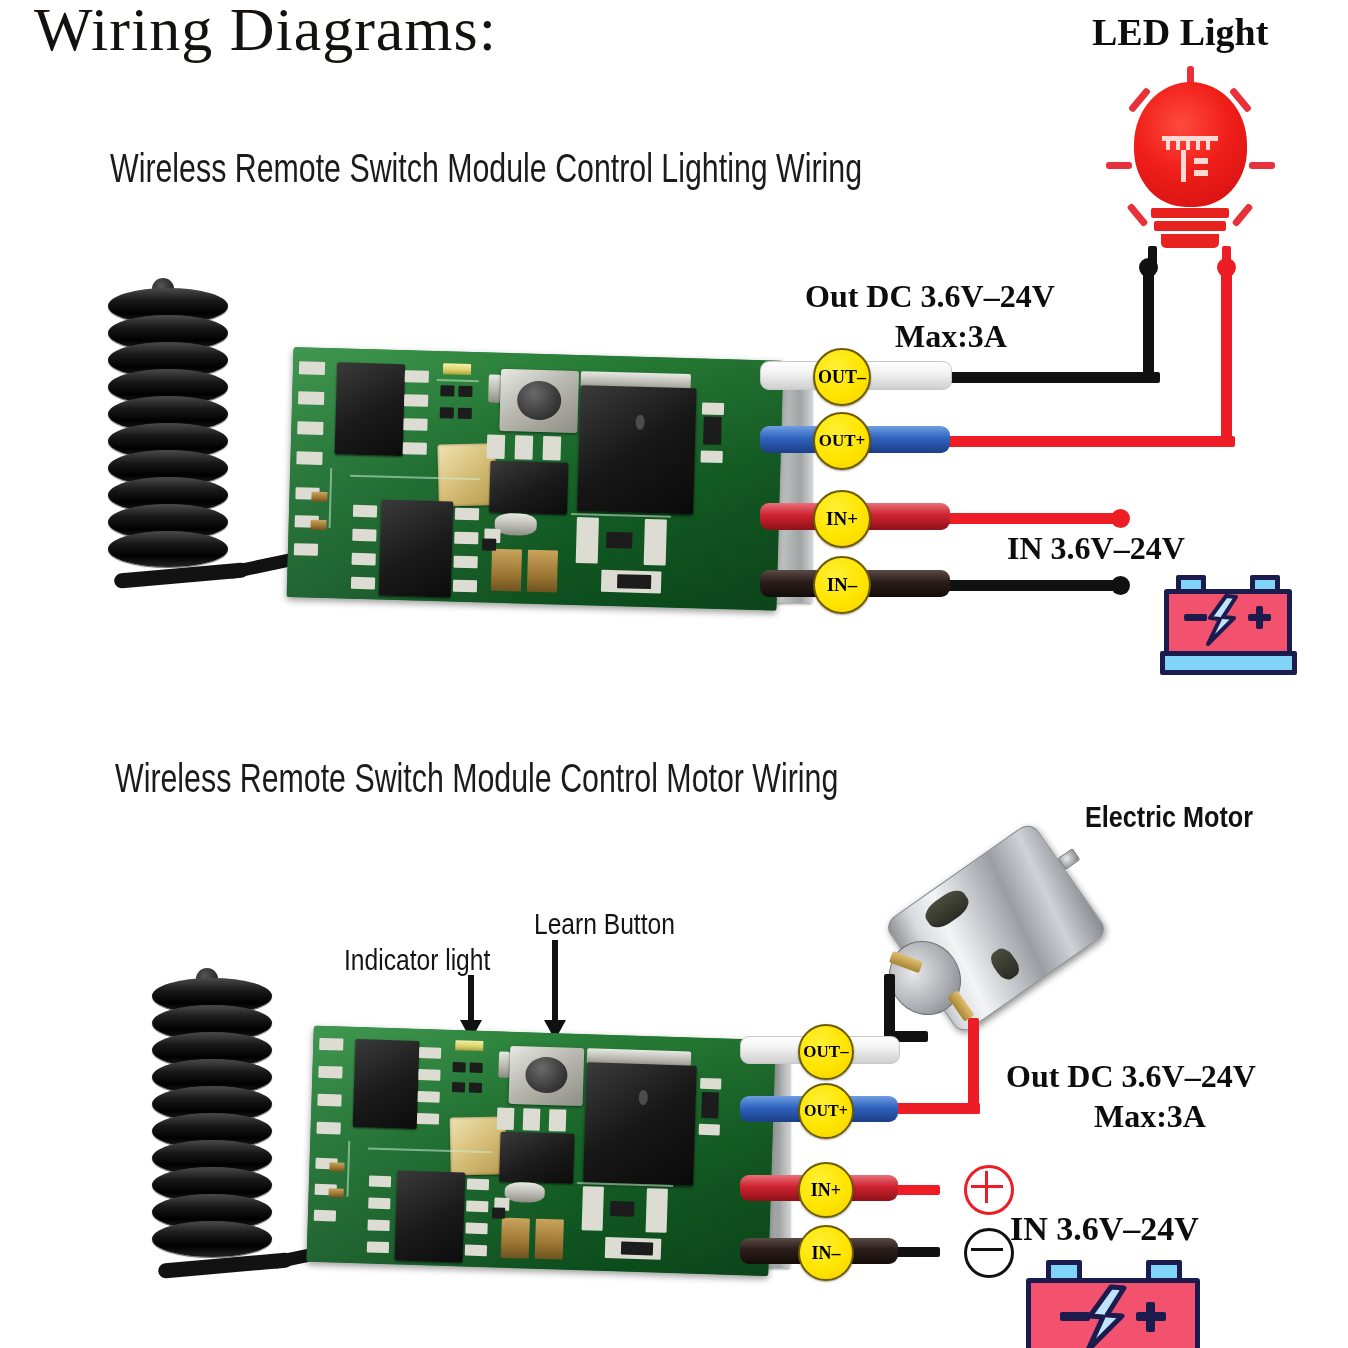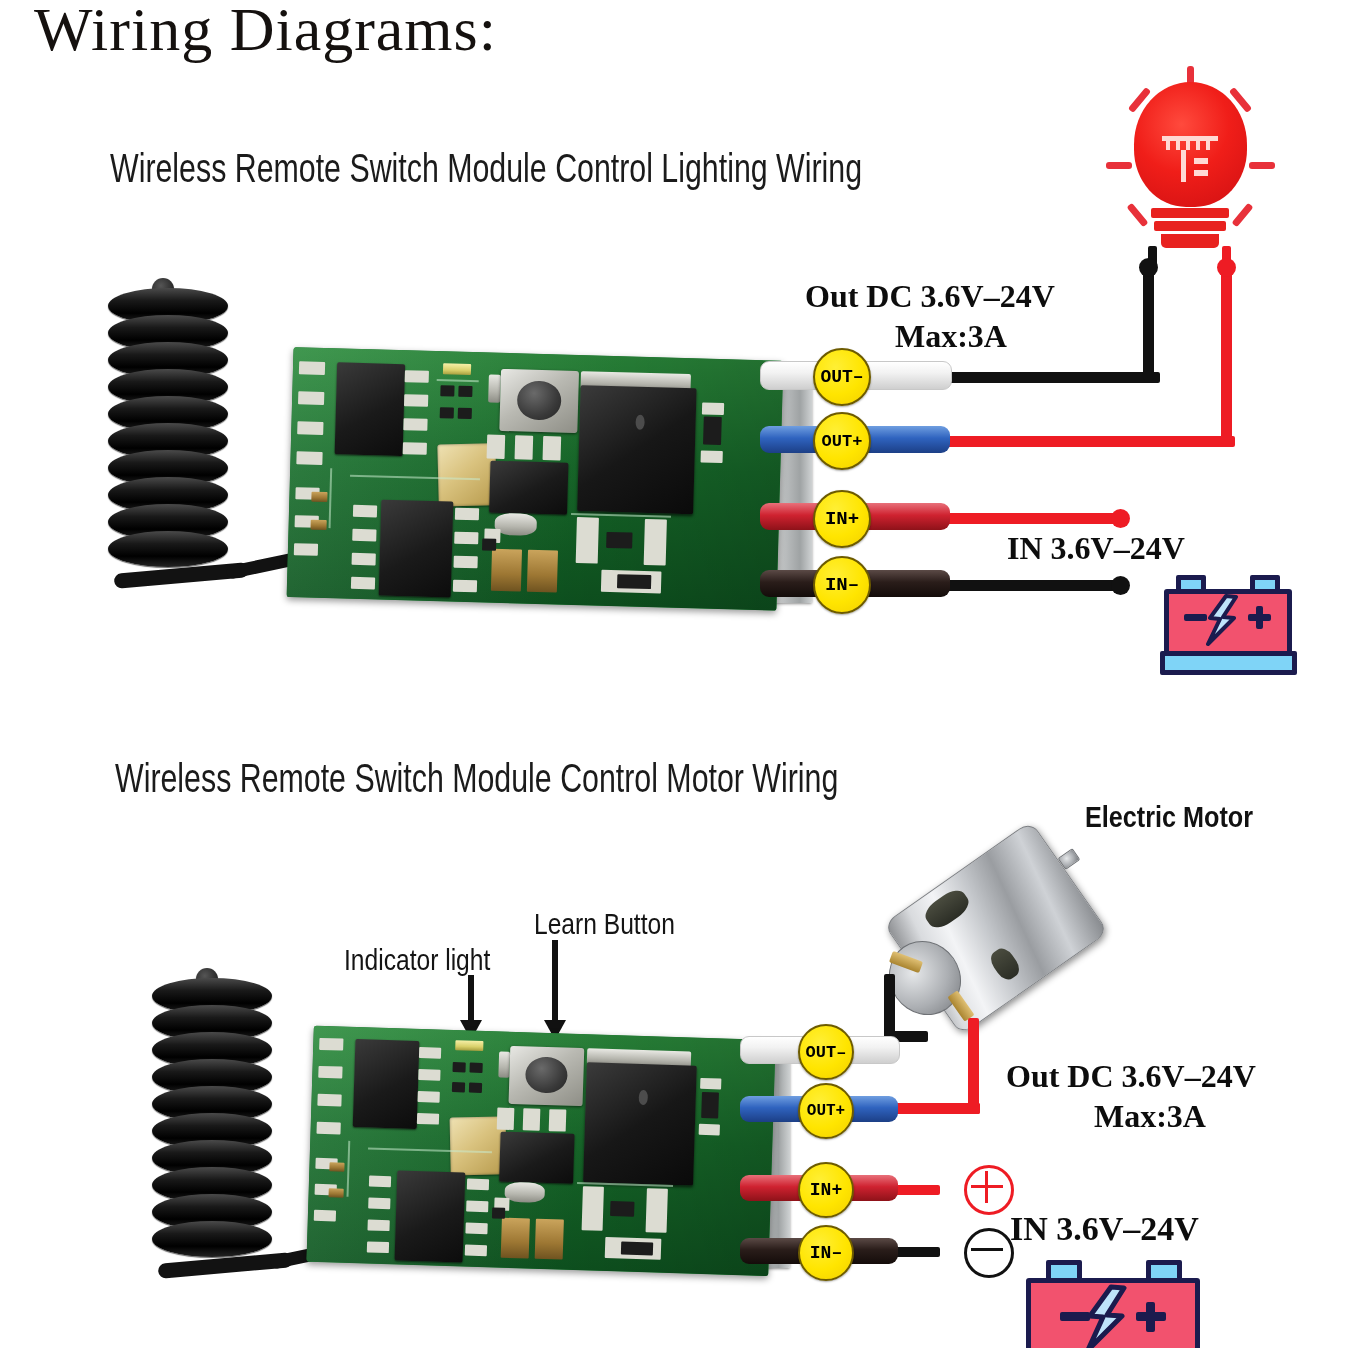--- a/index.html
+++ b/index.html
@@ -40,21 +40,21 @@
   
   .wseg{position:absolute;border-radius:2px;}
   .dot{position:absolute;border-radius:50%;}
 
   
   .badge{
     position:absolute;border-radius:50%;
     background:radial-gradient(circle at 38% 32%, #ffef35 0%, #ffe500 55%, #f2cf00 100%);
     border:2px solid #6d5b00;
     display:flex;align-items:center;justify-content:center;
-    font-family:Liberation Mono, monospace;
+    font-family:Liberation Serif, serif;
     font-weight:bold;color:#000;
     box-shadow:0 1px 2px rgba(0,0,0,.35);
     z-index:12;
   }
 
   
   .lead{position:absolute;border-radius:9px;z-index:10;}
   .lead.white{background:linear-gradient(to bottom,#ffffff 0%,#f2f2f2 40%,#cfcfcf 100%);
               border:1px solid #c8c8c8;}
   .lead.blue{background:linear-gradient(to bottom,#6f9ee0 0%,#2f63bf 45%,#1c3f86 100%);}
@@ -145,20 +145,21 @@
 </style>
 </head>
 <body>
 
 <div class="abs title-main" style="left:34px;top:-6px;">Wiring Diagrams:</div>
 
 <div class="abs" style="left:0;top:0;width:1348px;height:700px;">
 
   <div class="abs subtitle" style="left:110px;top:145px;">Wireless Remote Switch Module Control Lighting Wiring</div>
 
+  <div class="abs serif-bold" style="left:1092px;top:10px;font-size:38px;">LED Light</div>
 
   <div class="abs" style="left:1096px;top:62px;width:190px;height:200px;">
 
     <div class="ray" style="left:91px;top:4px;width:7px;height:25px;"></div>
     <div class="ray" style="left:40px;top:24px;width:7px;height:28px;transform:rotate(40deg);"></div>
     <div class="ray" style="left:141px;top:24px;width:7px;height:28px;transform:rotate(-40deg);"></div>
     <div class="ray" style="left:10px;top:100px;width:26px;height:7px;"></div>
     <div class="ray" style="left:153px;top:100px;width:26px;height:7px;"></div>
     <div class="ray" style="left:38px;top:140px;width:7px;height:26px;transform:rotate(-40deg);"></div>
     <div class="ray" style="left:143px;top:140px;width:7px;height:26px;transform:rotate(40deg);"></div>

